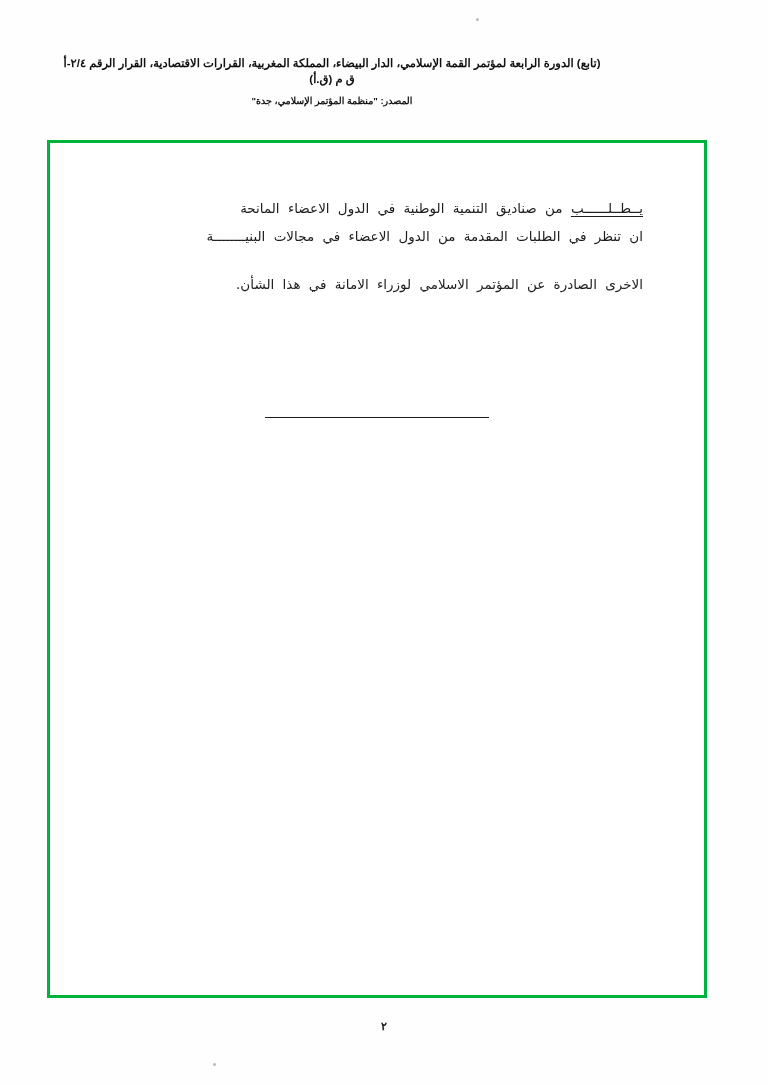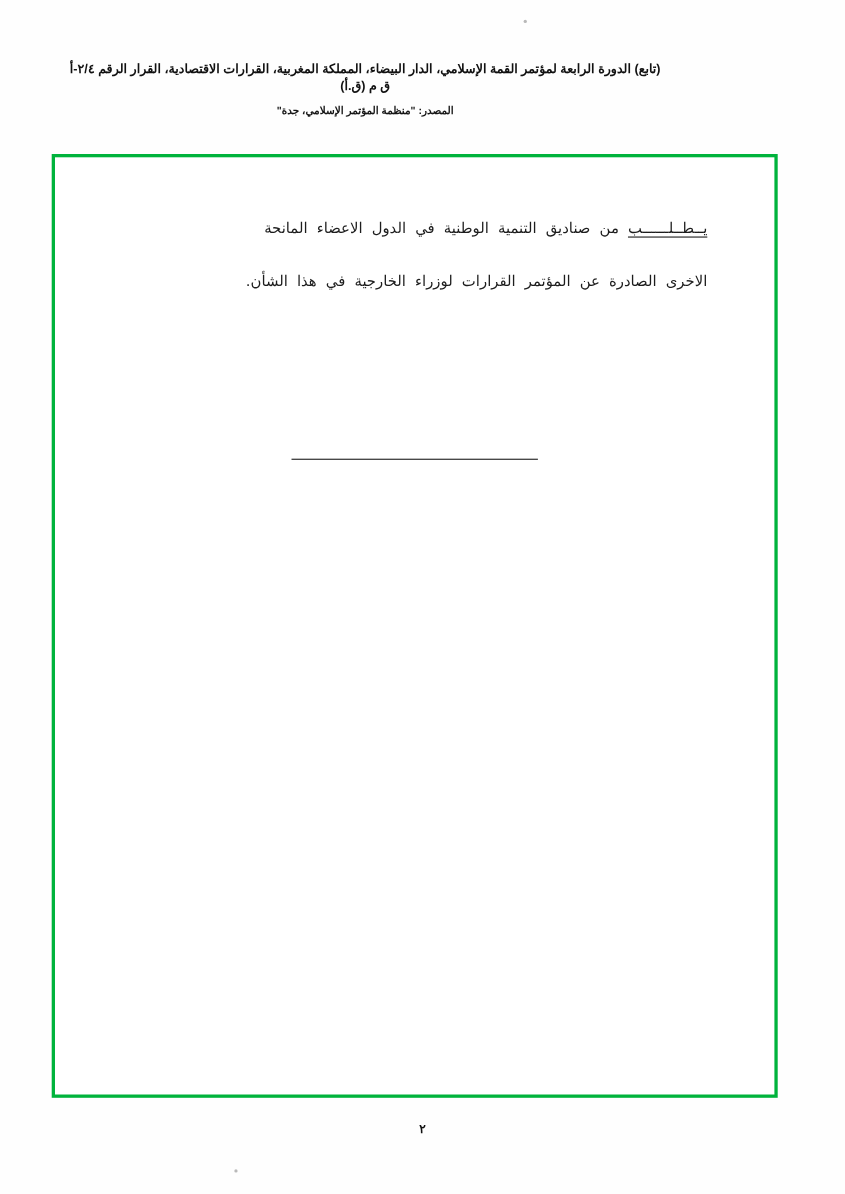--- a/index.html
+++ b/index.html
@@ -143,25 +143,28 @@
   <div class="frame">
     <div class="frame-inner">
 
       <div class="body-text">
 
         <div class="para">
           <span class="para-line">
             <span class="lead">يــطــلــــــب</span>
             <span>من صناديق التنمية الوطنية في الدول الاعضاء المانحة</span>
           </span>
+          <span class="para-line">
+            <span>ان تنظر في الطلبات المقدمة من الدول الاعضاء في مجالات البنيــــــــة</span>
+          </span>
         </div>
 
         <div class="para">
           <span class="para-line">
-            <span>الاخرى الصادرة عن المؤتمر القرارات لوزراء الخارجية في هذا الشأن.</span>
+            <span>الاخرى الصادرة عن المؤتمر الاسلامي لوزراء الامانة في هذا الشأن.</span>
           </span>
         </div>
 
       </div>
 
       <div class="separator">
         <div class="bar"></div>
       </div>
 
     </div>

